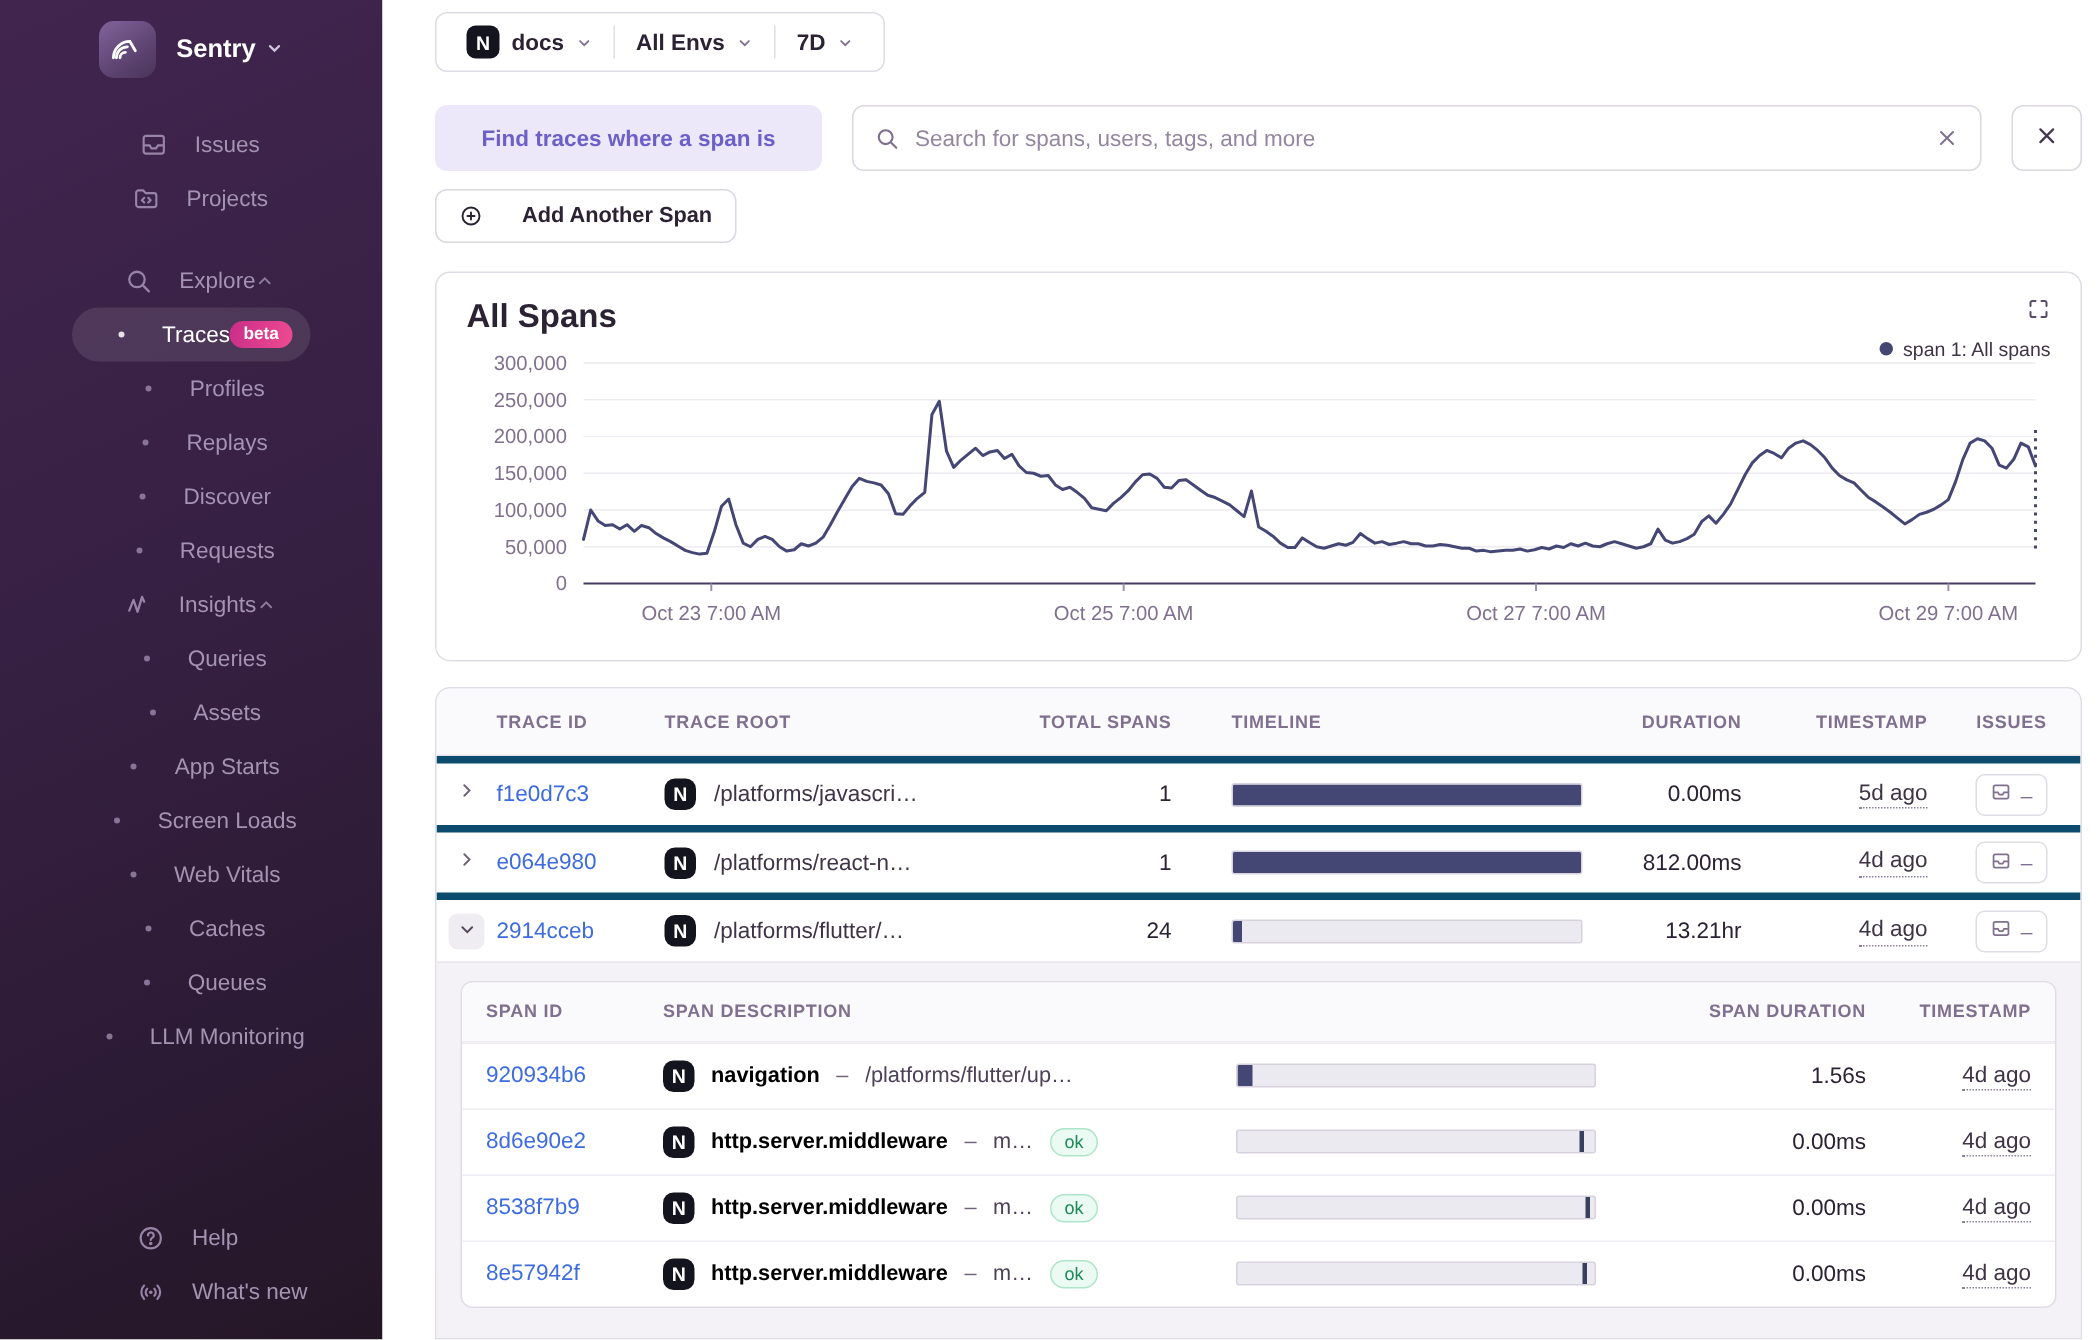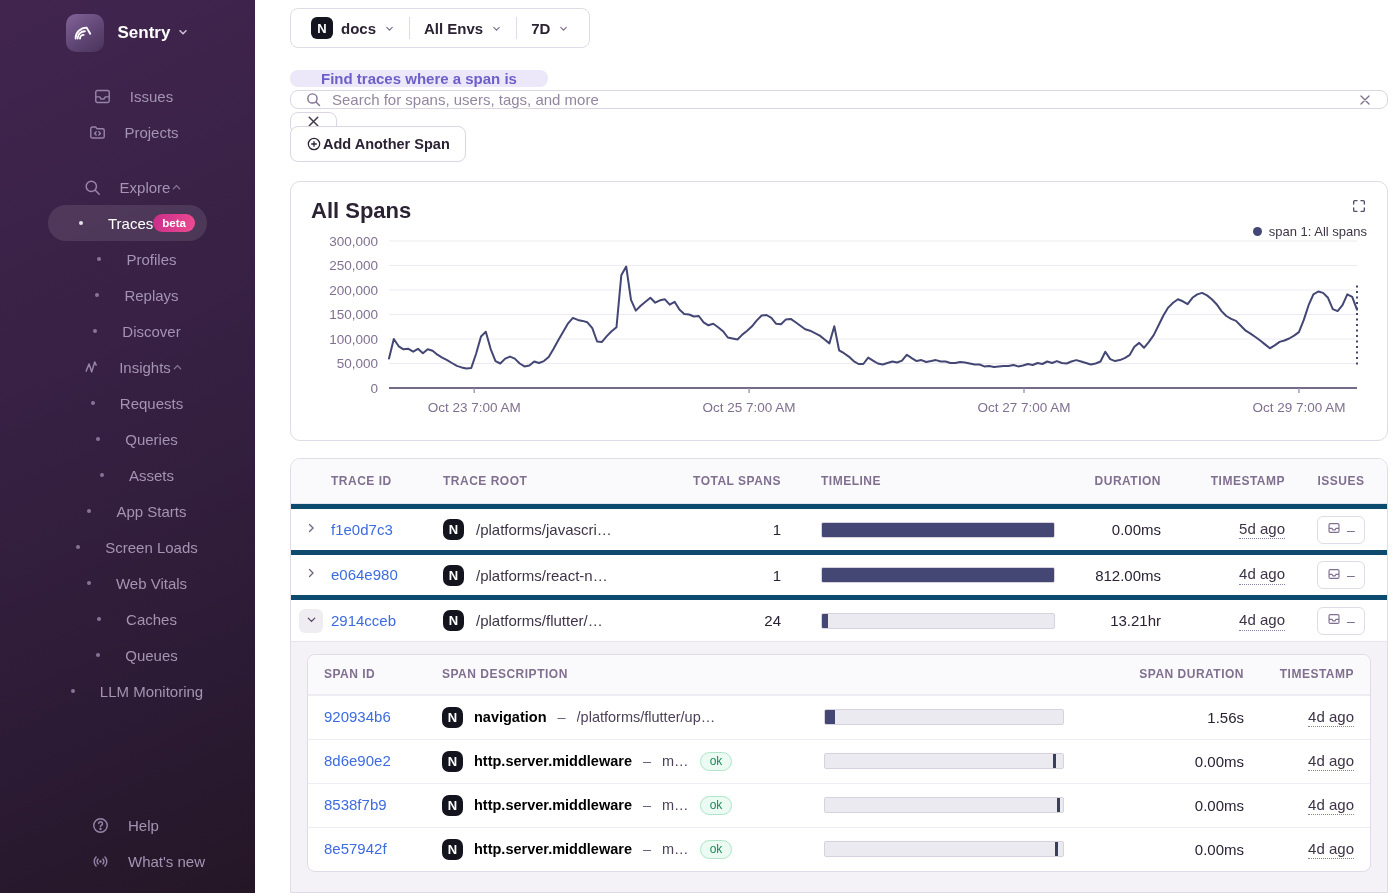--- a/index.html
+++ b/index.html
@@ -34,34 +34,34 @@
 
   .pill-group { display:inline-flex; align-items:center; height:40px; align-self:flex-start;
     border:1px solid #E0DCE5; border-radius:8px; background:#fff; padding:0 6px; }
   .pill-seg { display:flex; align-items:center; gap:8px; padding:0 14px; font-size:15px; font-weight:bold; color:#2B2233; }
   .pill-seg .chev { color:#80708F; display:flex; }
   .pill-div { width:1px; height:22px; background:#E0DCE5; }
   .nx-icon { width:22px; height:22px; border-radius:6px; background:#14141f; color:#fff;
     display:flex; align-items:center; justify-content:center; font-size:13px; font-weight:bold; }
   .nx-icon.sm { width:21px; height:21px; border-radius:7px; }
 
-  .filter-row { display:flex; gap:3px; margin-top:22px; height:44px;flex-direction:column; }
+  .filter-row { display:flex; gap:20px; margin-top:22px; height:44px; }
   .find-chip { width:258px; border-radius:8px; background:#ECE8F9; color:#6C5FC7; font-weight:bold;
     font-size:15px; display:flex; align-items:center; justify-content:center; }
   .search-box { flex:1; border:1px solid #DCD6E2; border-radius:8px; background:#fff;
     display:flex; align-items:center; padding:0 14px; gap:10px; }
   .search-box input { border:none; outline:none; flex:1; font-size:15px; color:#2B2233;
     font-family:inherit; background:transparent; }
   .search-box input::placeholder { color:#93879F; }
   .icon-btn { color:#80708F; display:flex; align-items:center; }
   .close-square { width:47px; border:1px solid #DCD6E2; border-radius:8px; background:#fff;
     display:flex; align-items:center; justify-content:center; color:#43384D; }
 
   .add-row { margin-top:12px; }
-  .btn-default { display:inline-flex; align-items:center; gap:1px; height:36px; padding:0 15px;
+  .btn-default { display:inline-flex; align-items:center; gap:26px; height:36px; padding:0 15px;
     border:1px solid #DCD6E2; border-radius:8px; background:#fff; font-size:14.5px; font-weight:bold;
     color:#2B2233; }
   .btn-default .ic { color:#2B2233; display:flex; }
 
   .card { border:1px solid #E0DCE5; border-radius:10px; background:#fff; }
   .chart-card { margin-top:19px; height:260px; padding:16px 20px 0 20px; }
   .chart-head { display:flex; justify-content:space-between; align-items:flex-start; }
   .chart-title { font-size:22px; font-weight:bold; color:#2B2233; }
   .chart-right { display:flex; flex-direction:column; align-items:flex-end; gap:6px; color:#584C66; }
   .legend { display:flex; align-items:center; gap:7px; font-size:13px; color:#3E3446; }
@@ -187,36 +187,36 @@
     </div>
     <div class="nav-item">
       <span class="nav-ic">
           <span class="dot"></span>
         </span>
       <span>Discover</span>
     </div>
 
     <div class="nav-item">
       <span class="nav-ic">
+          <span class="dot"></span>
+        </span>
+      <span>Requests</span>
+    </div>
+    <div class="nav-item">
+      <span class="nav-ic">
         <svg width="19" height="19" viewBox="0 0 24 24" fill="none" stroke="currentColor" stroke-width="1.9" stroke-linecap="round" stroke-linejoin="round">
             <path d="M4 16.5l3.6-9 3.4 10 3.8-12.5 1.8 4"></path>
           </svg>
       </span>
       <span>Insights</span>
       <span class="caret-r">
         <svg width="13" height="13" viewBox="0 0 24 24" fill="none" stroke="currentColor" stroke-width="2.4" stroke-linecap="round">
             <path d="M6 14.5l6-6 6 6"></path>
           </svg>
       </span>
-    </div>
-    <div class="nav-item">
-      <span class="nav-ic">
-          <span class="dot"></span>
-        </span>
-      <span>Requests</span>
     </div>
     <div class="nav-item">
       <span class="nav-ic">
           <span class="dot"></span>
         </span>
       <span>Queries</span>
     </div>
     <div class="nav-item">
       <span class="nav-ic">
           <span class="dot"></span>

